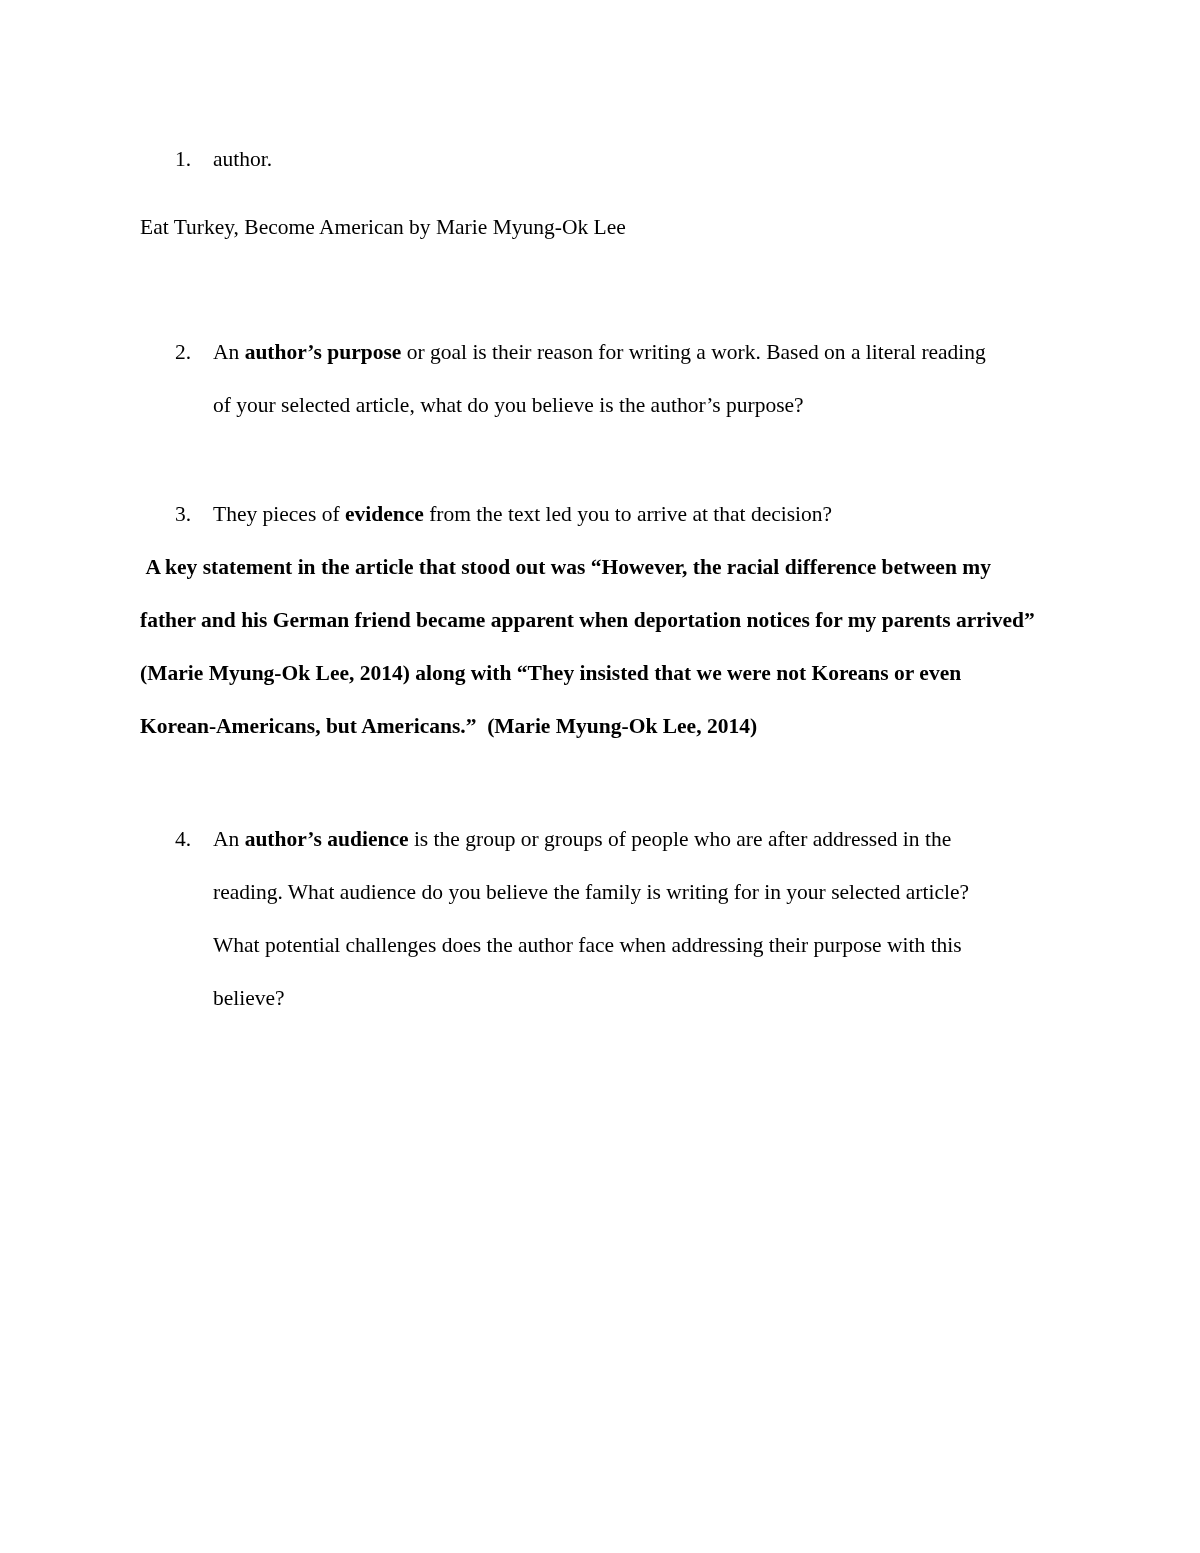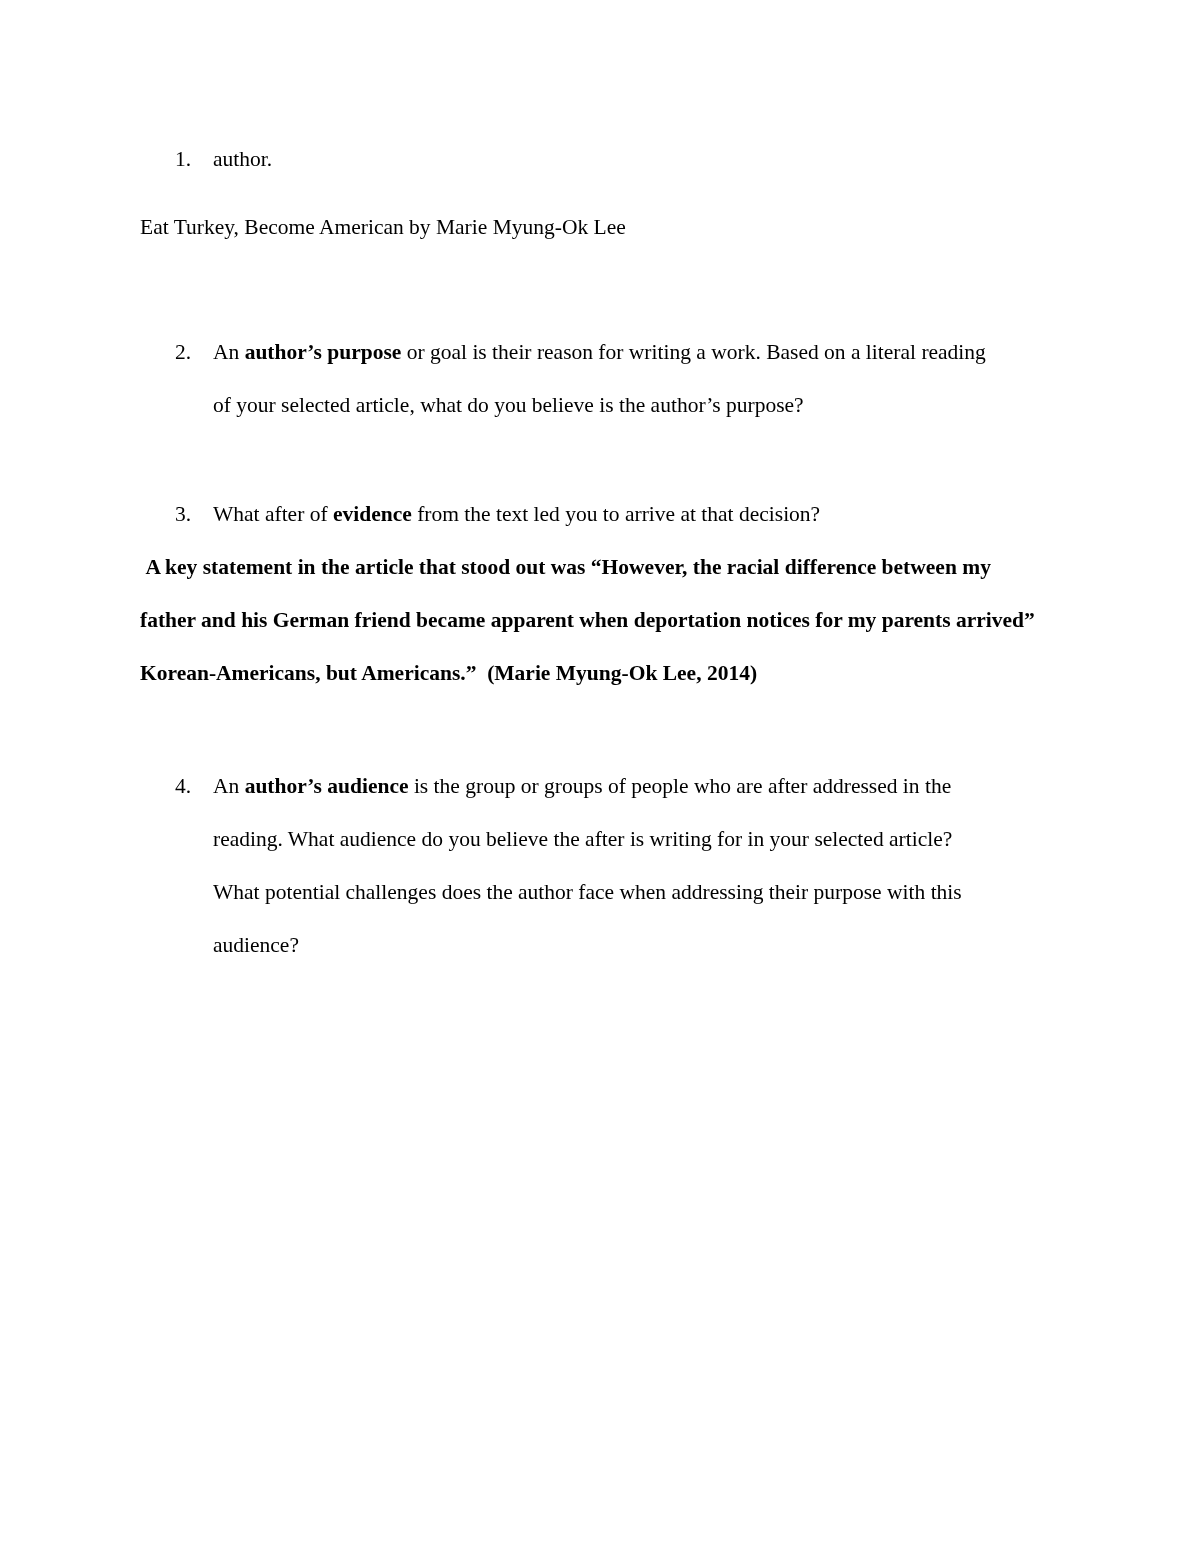--- a/index.html
+++ b/index.html
@@ -62,31 +62,32 @@
 
     <div class="question mt-q2">
       <span class="q-num">2.</span>
       <div class="line"><span>An </span><span class="b">author’s purpose</span><span> or goal is their reason for writing a work. Based on a literal reading</span></div>
       <div class="line"><span>of your selected article, what do you believe is the author’s purpose?</span></div>
     </div>
 
 
     <div class="question mt-q3">
       <span class="q-num">3.</span>
-      <div class="line"><span>What after of </span><span class="b">evidence</span><span> from the text led you to arrive at that decision?</span></div>
+      <div class="line"><span>They pieces of </span><span class="b">evidence</span><span> from the text led you to arrive at that decision?</span></div>
     </div>
 
     <div class="answer mt-a3">
       <div class="line"> A key statement in the article that stood out was “However, the racial difference between my</div>
       <div class="line">father and his German friend became apparent when deportation notices for my parents arrived”</div>
+      <div class="line">(Marie Myung-Ok Lee, 2014) along with “They insisted that we were not Koreans or even</div>
       <div class="line">Korean-Americans, but Americans.”  (Marie Myung-Ok Lee, 2014)</div>
     </div>
 
     <div class="question mt-q4">
       <span class="q-num">4.</span>
       <div class="line"><span>An </span><span class="b">author’s audience</span><span> is the group or groups of people who are after addressed in the</span></div>
-      <div class="line"><span>reading. What audience do you believe the after is writing for in your selected article?</span></div>
+      <div class="line"><span>reading. What audience do you believe the family is writing for in your selected article?</span></div>
       <div class="line"><span>What potential challenges does the author face when addressing their purpose with this</span></div>
-      <div class="line"><span>audience?</span></div>
+      <div class="line"><span>believe?</span></div>
     </div>
 
   </div>
 </div>
 
 </body></html>

